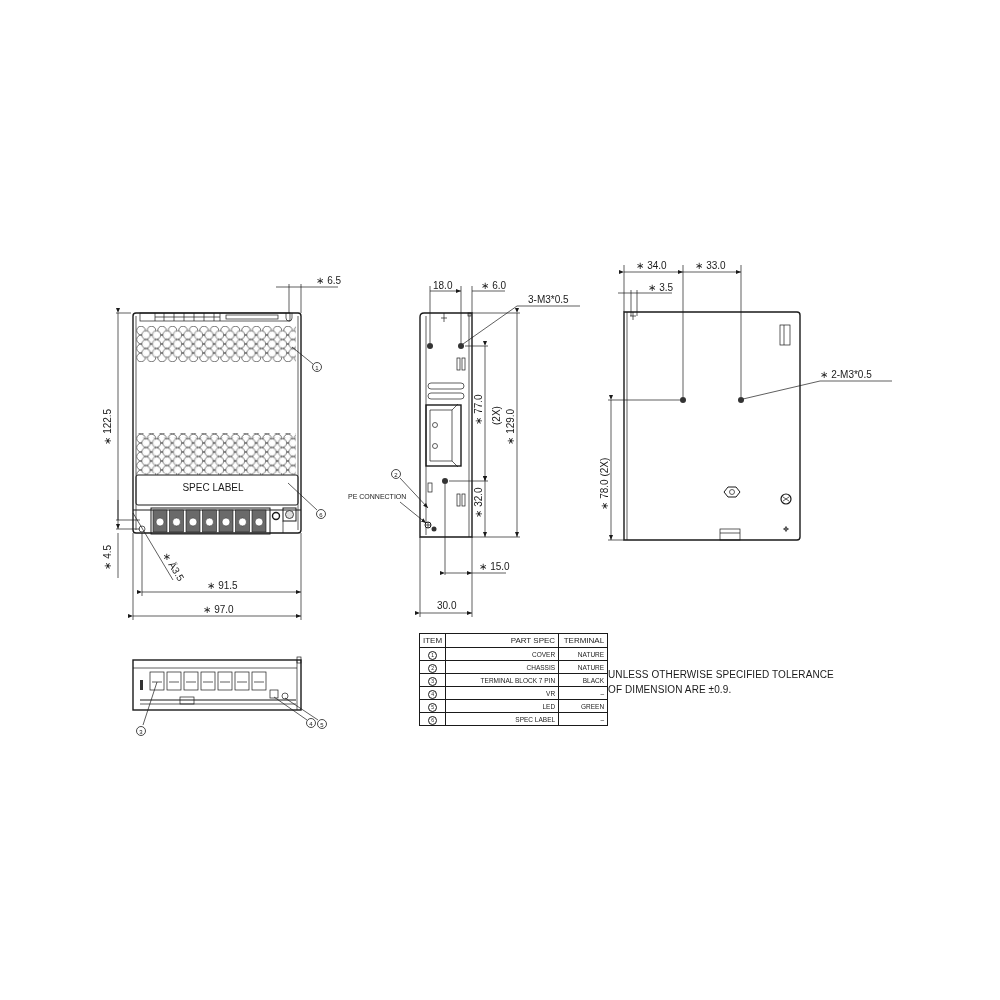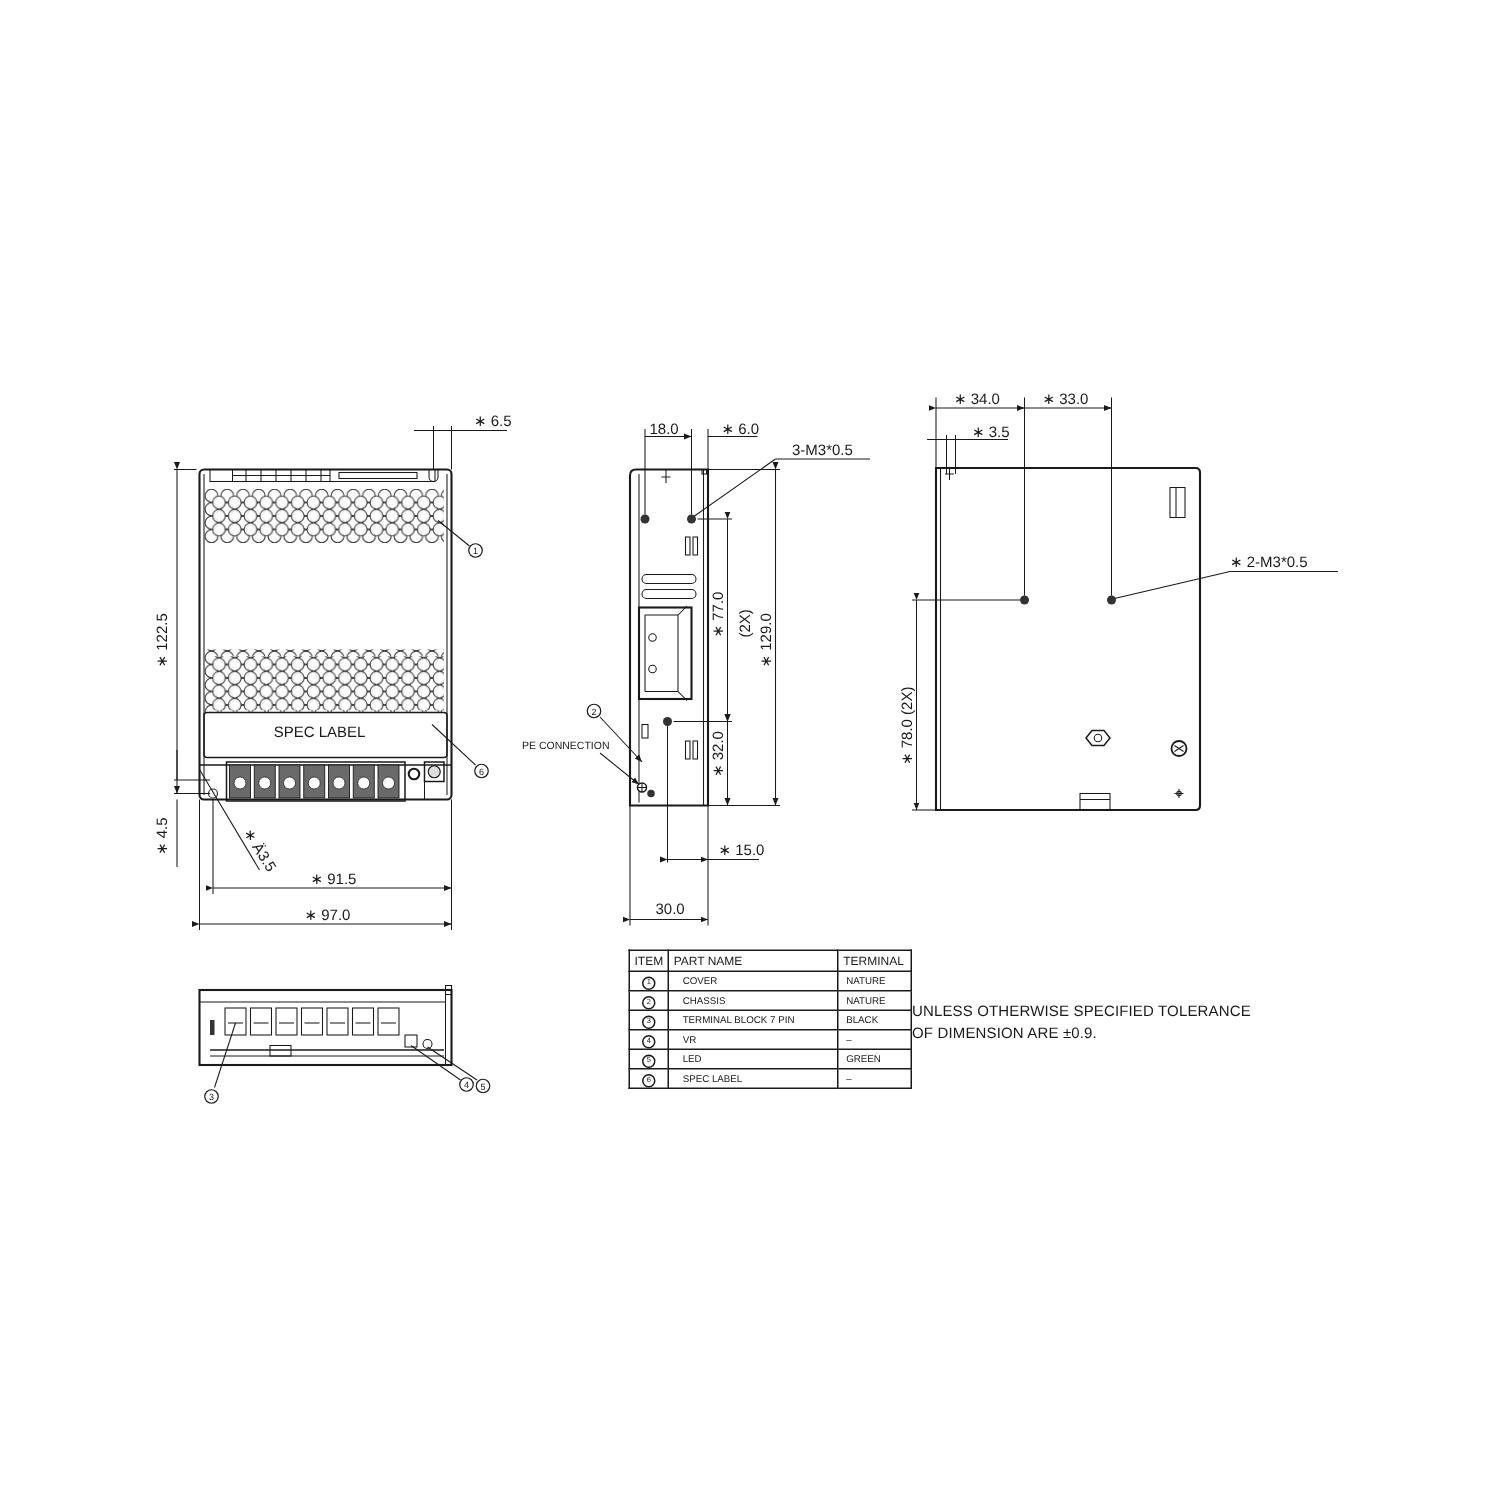--- a/index.html
+++ b/index.html
@@ -9,21 +9,21 @@
     svg text { font-family: "Liberation Sans", sans-serif; fill: #1a1a1a; }
     .ln { stroke: #1a1a1a; stroke-width: 1; fill: none; }
     .ln2 { stroke: #1a1a1a; stroke-width: 1.4; fill: none; }
     .thin { stroke: #1a1a1a; stroke-width: 0.7; fill: none; }
     .dim { font-size: 10px; }
     .hole { stroke: #333; stroke-width: 0.8; fill: #fff; }
 
     #parts-table { position: absolute; left: 419px; top: 633px; border-collapse: collapse;
                    font-size: 6.5px; }
     #parts-table th, #parts-table td { border: 1px solid #1a1a1a; padding: 0 3px; height: 12px;
-                   line-height: 11px; text-align: left; white-space: nowrap; }
+                   line-height: 11px; text-align: right; white-space: nowrap; }
     #parts-table th { font-size: 8px; font-weight: normal; height: 13px; }
     #parts-table td.item { text-align: center; width: 22px; padding: 0; }
     #parts-table td.pname { width: 100px; padding-left: 9px; }
     #parts-table td.rem { width: 40px; padding-left: 5px; }
     .circ { display: inline-block; width: 7px; height: 7px; border: 1px solid #1a1a1a; border-radius: 50%;
             font-size: 5px; line-height: 7px; text-align: center; }
 
     #tolerance-note { position: absolute; left: 608px; top: 667px; font-size: 10px;
                       line-height: 15px; letter-spacing: 0.1px; }
   </style>
@@ -295,21 +295,21 @@
     <line class="thin" x1="285" y1="698" x2="318" y2="720"></line>
     <circle cx="322" cy="724" r="4.5" fill="#fff" stroke="#1a1a1a" stroke-width="0.8"></circle>
     <text x="322" y="726.5" font-size="6" text-anchor="middle">5</text>
   </g>
 </svg>
 
 <table id="parts-table">
   <tbody>
       <tr>
     <th>ITEM</th>
-    <th>PART NAME</th>
+    <th>PART SPEC</th>
     <th>TERMINAL</th>
   </tr>
   <tr>
     <td class="item"><span class="circ">1</span></td>
     <td class="pname">COVER</td>
     <td class="rem">NATURE</td>
   </tr>
   <tr>
     <td class="item"><span class="circ">2</span></td>
     <td class="pname">CHASSIS</td>

